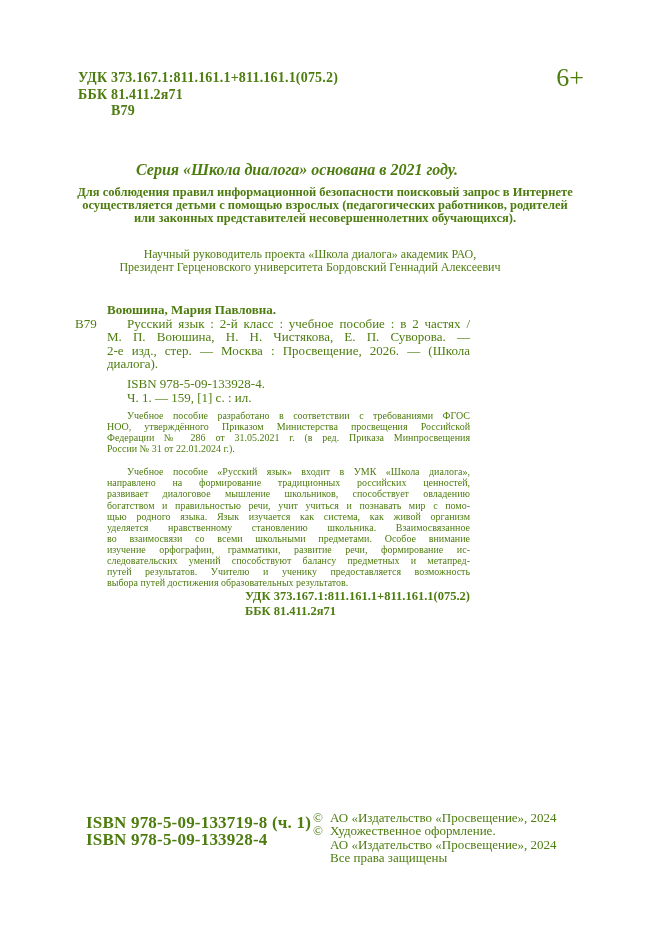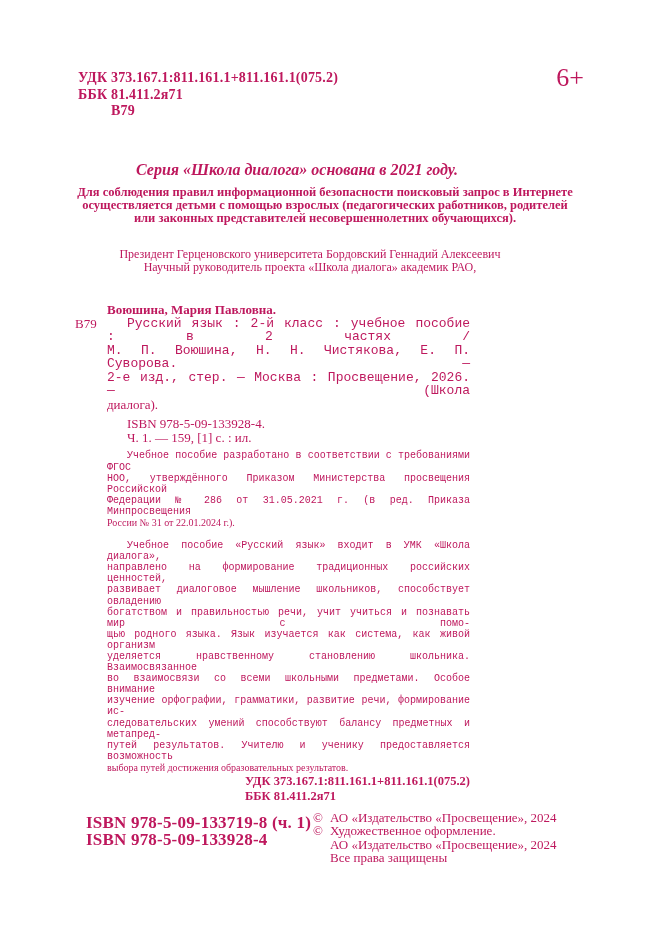--- a/index.html
+++ b/index.html
@@ -1,36 +1,36 @@
 <!DOCTYPE html>
 <html><head>
 <meta charset="utf-8">
 <style>
   html, body { margin:0; padding:0; background:#ffffff; }
   .page {
     position:relative; width:650px; height:937px; background:#ffffff;
-    color:#be185d; font-family:"Liberation Serif", "DejaVu Serif", serif;
+    color:#4d7c0f; font-family:"Liberation Serif", "DejaVu Serif", serif;
     overflow:hidden;
   }
   
   .head { position:absolute; top:70px; left:78px; font-weight:bold; font-size:14px; line-height:16.5px; letter-spacing:0.2px; }
   .head .sign-indent { margin-left:33px; }
   
   .age { position:absolute; top:64px; right:66px; font-size:26px; line-height:28px; }
   
   .series { position:absolute; top:162px; left:0; right:56px; text-align:center; font-style:italic; font-weight:bold; font-size:16px; line-height:15px; }
   
   .safety { position:absolute; top:186px; left:40px; right:40px; text-align:center; font-weight:bold; font-size:12.5px; line-height:13px; }
   
   .supervisor { position:absolute; top:248px; left:20px; right:50px; text-align:center; font-size:12px; line-height:13px; }
   
   .card { position:absolute; top:303px; left:107px; width:363px; font-size:13px; line-height:13.5px; }
   .card .heading { font-weight:bold; }
   .card .margin-sign { position:absolute; left:-32px; top:13.5px; font-size:13px; }
-  .jline { text-align:justify; text-align-last:justify;font-family:Liberation Mono, monospace; }
+  .jline { text-align:justify; text-align-last:justify; }
   .ind { text-indent:20px; }
   .isbn-block { margin-top:6px; padding-left:20px; line-height:14.2px; }
   .annot { margin-top:5px; font-size:10px; line-height:11.1px; }
   .udk-footer { margin-top:1px; text-align:right; font-weight:bold; font-size:12.5px; line-height:14.5px; }
   .udk-footer .inner { display:inline-block; text-align:left; }
   
   .imprint { position:absolute; top:811px; left:78px; right:40px; }
   .imprint-left { position:absolute; left:8px; top:3px; font-weight:bold; font-size:17px; line-height:17px; letter-spacing:0.2px; }
   .imprint-right { position:absolute; left:235px; top:0; font-size:13px; line-height:13.4px; }
   .c-row { display:flex; }
@@ -51,22 +51,22 @@
 
   <div class="series">Серия «Школа диалога» основана в 2021 году.</div>
 
   <div class="safety">
     <div>Для соблюдения правил информационной безопасности поисковый запрос в Интернете</div>
     <div>осуществляется детьми с помощью взрослых (педагогических работников, родителей</div>
     <div>или законных представителей несовершеннолетних обучающихся).</div>
   </div>
 
   <div class="supervisor">
+    <div>Научный руководитель проекта «Школа диалога» академик РАО,</div>
     <div>Президент Герценовского университета Бордовский Геннадий Алексеевич</div>
-    <div>Научный руководитель проекта «Школа диалога» академик РАО,</div>
   </div>
 
   <div class="card">
     <span class="margin-sign">В79</span>
     <div class="heading">Воюшина, Мария Павловна.</div>
     <div class="jline ind">Русский язык : 2-й класс : учебное пособие : в 2 частях /</div>
     <div class="jline">М. П. Воюшина, Н. Н. Чистякова, Е. П. Суворова. —</div>
     <div class="jline">2-е изд., стер. — Москва : Просвещение, 2026. — (Школа</div>
     <div>диалога).</div>
 

